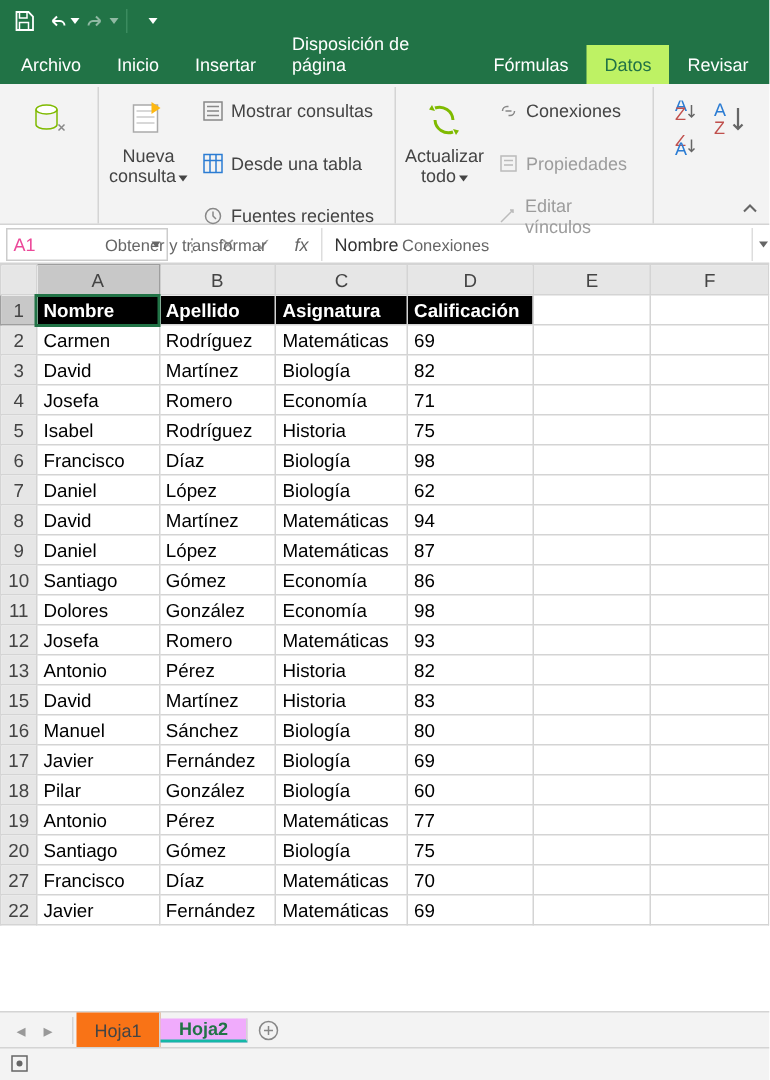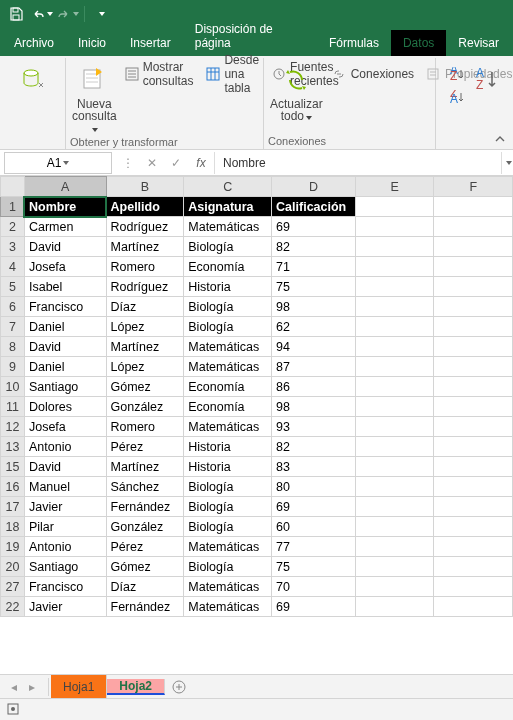--- a/index.html
+++ b/index.html
@@ -3,56 +3,56 @@
 <meta charset="utf-8">
 <style>
 *{margin:0;padding:0;box-sizing:border-box;font-family:"Segoe UI",Tahoma,sans-serif;font-size:12px;-webkit-user-select:none;user-select:none}
 body{width:513px;height:720px;background:#fff;overflow:hidden;display:flex;flex-direction:column}
 .qat{height:28px;background:#217346;display:flex;align-items:center;padding:0 4px;gap:2px}
 .qat-btn{width:24px;height:24px;display:flex;align-items:center;justify-content:center;color:#fff;cursor:pointer}
 .qat-btn svg{fill:#fff}
 .qat-sep{width:1px;height:16px;background:#3b8b5f;margin:0 2px}
 .tabs{height:28px;background:#217346;display:flex;align-items:flex-end;padding:0 2px}
 .tab{padding:6px 12px;color:#fff;cursor:pointer}
-.tab.active{background:#000000;color:#217346}
+.tab.active{background:#bef264;color:#217346}
 .ribbon{height:94px;background:#f3f3f3;border-bottom:1px solid #d4d4d4;display:flex;padding:2px 2px 0 2px;position:relative}
 .ribbon-group{display:flex;flex-direction:column;border-right:1px solid #d4d4d4;padding:0 4px}
 .ribbon-group-body{flex:1;display:flex;align-items:flex-start;padding-top:4px}
 .ribbon-group-label{height:16px;text-align:left;color:#666;font-size:11px;line-height:16px}
 .big-btn{display:flex;flex-direction:column;align-items:center;justify-content:flex-start;width:58px;padding:2px 2px 0 2px;cursor:pointer;text-align:center;gap:2px}
 .big-btn .ico{width:32px;height:32px;display:flex;align-items:center;justify-content:center}
 .big-btn .lbl{font-size:11px;line-height:12px;color:#444}
-.small-col{display:flex;gap:3px;padding:2px 2px}
+.small-col{display:flex;flex-direction:column;gap:15px;padding:2px 2px}
 .small-btn{display:flex;align-items:center;gap:4px;height:20px;padding:0 4px;cursor:pointer;font-size:11px;color:#444}
 .small-btn.disabled{color:#9c9c9c;cursor:default}
 .small-btn .sico{width:16px;height:16px;display:flex;align-items:center;justify-content:center}
 .sort-col{display:flex;flex-direction:column;gap:3px;padding:2px 2px;margin-left:4px}
 .collapse{position:absolute;right:4px;bottom:2px;width:18px;height:16px;cursor:pointer;display:flex;align-items:center;justify-content:center}
 .namebox-row{height:26px;border-bottom:1px solid #d4d4d4;display:flex;align-items:center;background:#fff}
-.namebox{width:108px;height:22px;border:1px solid #ccc;margin:0 4px;display:flex;align-items:center;padding:0 4px;justify-content:center;font-size:12px;color:#000000}
+.namebox{width:108px;height:22px;border:1px solid #ccc;margin:0 4px;display:flex;align-items:center;padding:0 4px;justify-content:space-between;font-size:12px;color:#ec4899}
 .fx-btn{width:24px;height:22px;display:flex;align-items:center;justify-content:center;cursor:pointer;color:#999}
 .fx-lbl{width:26px;text-align:center;color:#666;font-style:italic;font-size:12px}
 .formula{flex:1;height:22px;border-left:1px solid #ddd;padding:0 8px;display:flex;align-items:center;color:#333}
 .dd{width:12px;height:22px;border-left:1px solid #ddd;display:flex;align-items:center;justify-content:center;cursor:pointer}
 .sheet{flex:1;overflow:hidden;background:#fff;position:relative}
 .grid{border-collapse:collapse;table-layout:fixed}
 .grid th,.grid td{border:1px solid #d4d4d4;height:20px;font-size:12.5px;text-align:left;padding:0 4px;white-space:nowrap;overflow:hidden}
 .grid thead th{background:#e6e6e6;color:#444;text-align:center;font-weight:normal;height:20px}
 .grid .rh{background:#e6e6e6;text-align:center;color:#444;width:24px;font-weight:normal}
 .grid .col-A{width:82px}.grid .col-B{width:78px}.grid .col-C{width:88px}.grid .col-D{width:84px}.grid .col-E{width:80px}.grid .col-F{width:80px}
 .sel-th{background:#c8c8c8!important;border:1px solid #9e9e9e!important}
 .header-cell{background:#000;color:#fff;font-weight:bold}
 .active-cell{outline:2px solid #217346;outline-offset:-1px}
 .num{text-align:right}
 .tabbar{height:24px;border-top:1px solid #d4d4d4;display:flex;align-items:center;background:#f3f3f3}
 .tabnav{display:flex;gap:2px;padding:0 6px}
 .tabnav .tn{width:16px;height:18px;display:flex;align-items:center;justify-content:center;color:#999;cursor:pointer}
 .tabsep{width:1px;height:18px;background:#d4d4d4;margin:0 2px}
 .sh-tab{height:24px;padding:0 12px;border-right:1px solid #d4d4d4;display:flex;align-items:center;cursor:pointer;color:#444;background:#f97316}
-.sh-tab.active{background:#fca5a5;color:#217346;font-weight:bold;border-bottom:2px solid #1d4ed8;height:16px}
+.sh-tab.active{background:#f0abfc;color:#217346;font-weight:bold;border-bottom:2px solid #14b8a6;height:16px}
 .sh-add{width:28px;display:flex;align-items:center;justify-content:center;cursor:pointer;color:#888}
 .status{height:22px;border-top:1px solid #d4d4d4;background:#f3f3f3;display:flex;align-items:center;padding:0 6px}
 .status .sico2{width:16px;height:16px}
 .caret{width:0;height:0;border-left:3px solid transparent;border-right:3px solid transparent;border-top:4px solid currentColor;display:inline-block;margin-left:2px}
 </style>
 </head>
 <body>
 
 <div class="qat">
   <div class="qat-btn">

